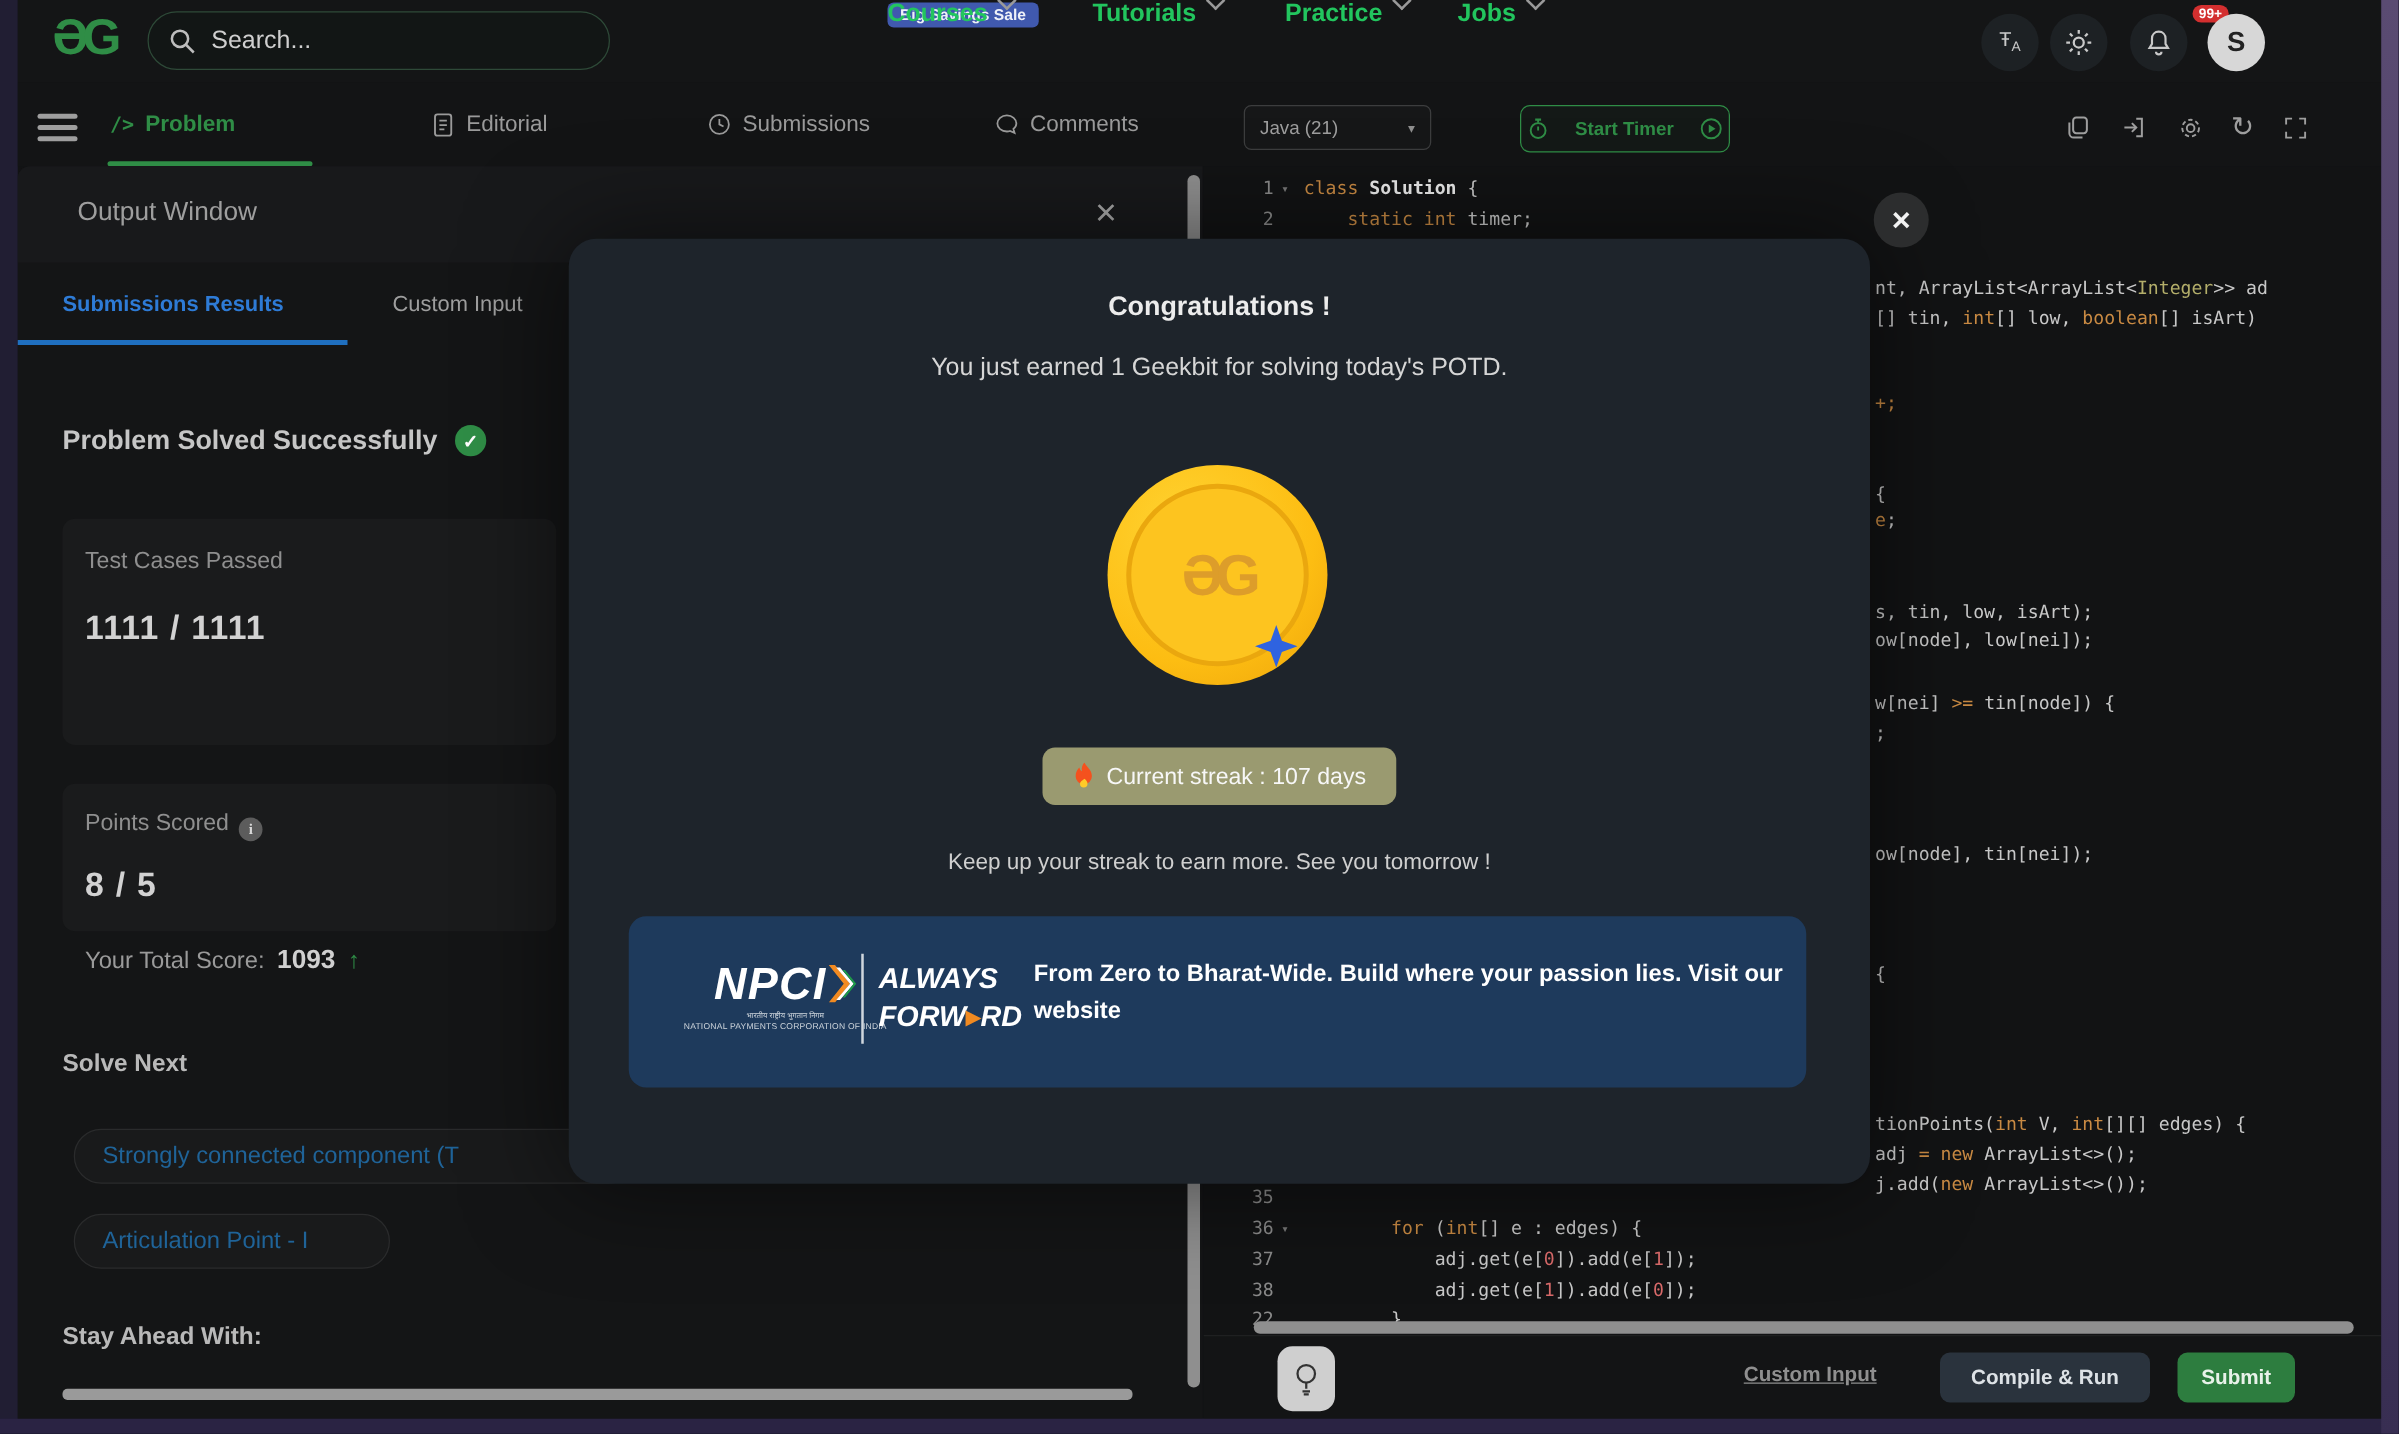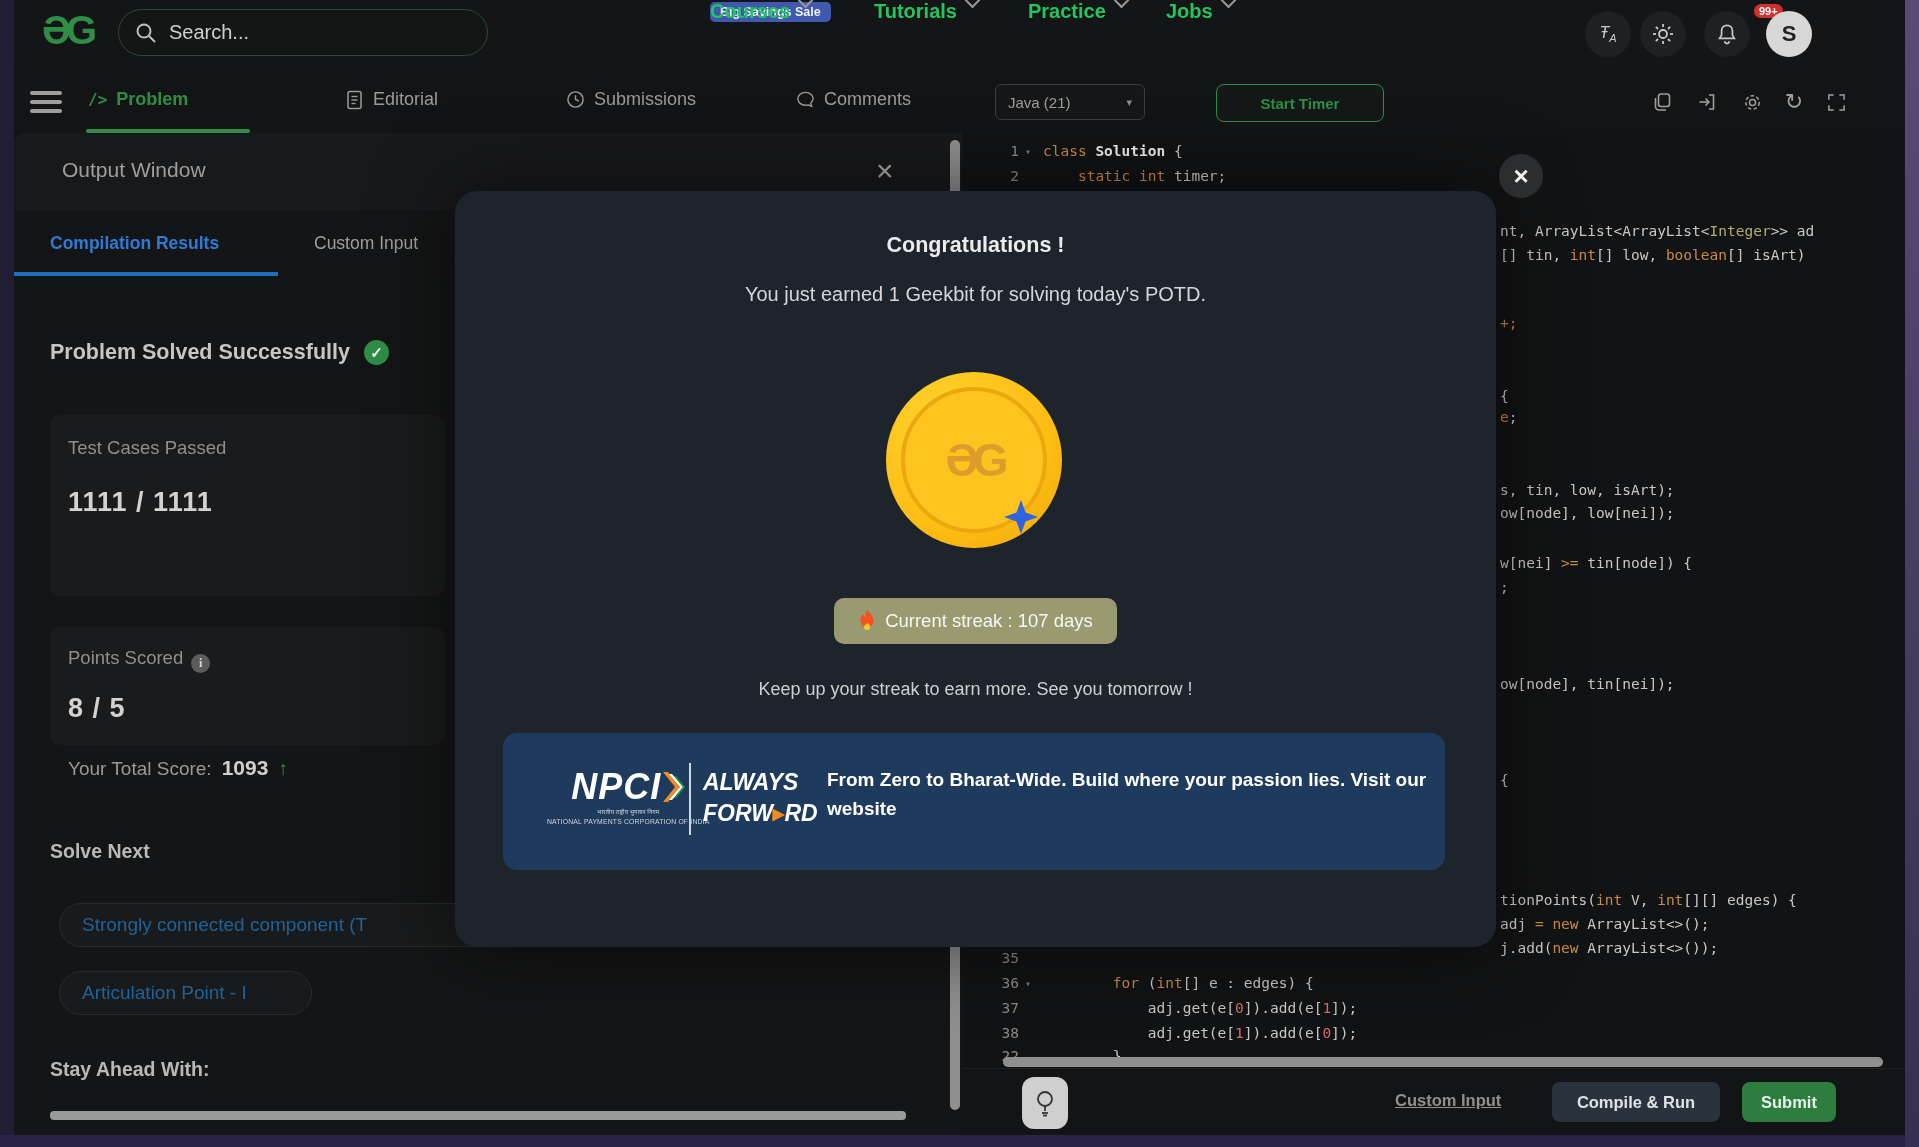--- a/index.html
+++ b/index.html
@@ -24,21 +24,21 @@
   #bell-badge{left:1740px;top:4px;background:#d32f2f;color:#fff;font-size:11px;font-weight:700;padding:1px 5px;border-radius:9px;}
   
   #tabrow{left:0;top:66px;width:1891px;height:67px;background:#131415;}
   .hbar{width:32px;height:4px;background:#9e9e9e;border-radius:2px;margin:5px 0;}
   .ltab{top:66px;height:67px;display:flex;align-items:center;gap:9px;color:#9a9a9a;font-size:18px;}
   .ltab.active{color:#2f8d46;font-weight:700;}
   #prob-underline{left:72px;top:129px;width:164px;height:4px;background:#2f8d46;border-radius:2px;}
   .code-slash{font-family:"DejaVu Sans Mono",monospace;font-weight:700;font-size:16px;color:#2f8d46;}
   
   #lang-select{left:981px;top:84px;width:150px;height:36px;border:1px solid #3c3d3e;border-radius:6px;color:#9e9e9e;font-size:15px;display:flex;align-items:center;justify-content:space-between;padding:0 12px;box-sizing:border-box;background:#161718;}
-  #timer-btn{left:1202px;top:84px;width:166px;height:36px;border:1.5px solid #2f8d46;border-radius:8px;color:#2f8d46;font-size:15px;font-weight:600;display:flex;align-items:center;justify-content:center;gap:21px;background:rgba(47,141,70,0.05);flex-direction:column;}
+  #timer-btn{left:1202px;top:84px;width:166px;height:36px;border:1.5px solid #2f8d46;border-radius:8px;color:#2f8d46;font-size:15px;font-weight:600;display:flex;align-items:center;justify-content:center;gap:21px;background:rgba(47,141,70,0.05);}
   .tool-icon{top:88px;width:28px;height:28px;display:flex;align-items:center;justify-content:center;color:#9e9e9e;font-size:20px;}
   
   #leftpanel{left:0;top:133px;width:948px;height:1002px;background:#141516;border-radius:10px 0 0 0;}
   #out-header{left:0;top:133px;width:948px;height:77px;background:#18191b;border-radius:10px 0 0 0;}
   #out-title{left:48px;top:158px;color:#9e9e9e;font-size:21px;}
   #out-close{left:862px;top:154px;color:#a9a9a9;font-size:30px;font-weight:300;}
   .otab{top:218px;height:50px;display:flex;align-items:center;font-size:17.5px;}
   #ctab-underline{left:0;top:272px;width:264px;height:3.5px;background:#1f6fbf;}
   #solved-row{left:36px;top:340px;display:flex;align-items:center;gap:14px;}
   #solved-text{color:#c6c6c6;font-size:21.5px;font-weight:700;}
@@ -118,21 +118,21 @@
         </div>
       <div class="abs navitem" style="left:1014px;">
           <span>Practice</span>
           <span class="chev"></span>
         </div>
       <div class="abs navitem" style="left:1152px;">
           <span>Jobs</span>
           <span class="chev"></span>
         </div>
 
-      <div class="abs circ-btn" style="left:1571px;top:11px;font-style:italic;">
+      <div class="abs circ-btn" style="left:1571px;top:11px;">
         <span style="font-size:16px;">Ŧ<span style="font-size:11px;vertical-align:-4px;">A</span></span>
       </div>
       <div class="abs circ-btn" style="left:1626px;top:11px;">
         <svg width="24" height="24" viewBox="0 0 24 24">
             <circle cx="12" cy="12" r="4" fill="none" stroke="#c9c9c9" stroke-width="1.8"></circle>
             <g stroke="#c9c9c9" stroke-width="1.8">
               <line x1="12" y1="2" x2="12" y2="5"></line>
               <line x1="12" y1="19" x2="12" y2="22"></line>
               <line x1="2" y1="12" x2="5" y2="12"></line>
               <line x1="19" y1="12" x2="22" y2="12"></line>
@@ -239,21 +239,21 @@
           </g>
         </svg>
     </div>
 
     <div class="abs" id="leftpanel"></div>
     <div class="abs" id="out-header"></div>
     <div class="abs" id="out-title">Output Window</div>
     <div class="abs" id="out-close">×</div>
 
     <div class="abs otab" style="left:36px;color:#2e7bd6;font-weight:700;">
-        <span>Compilation Results</span>
+        <span>Submissions Results</span>
       </div>
     <div class="abs otab" style="left:300px;color:#9e9e9e;">
         <span>Custom Input</span>
       </div>
     <div class="abs" id="ctab-underline"></div>
 
     <div class="abs" id="solved-row">
       <span id="solved-text">Problem Solved Successfully</span>
       <span class="checkcirc">✓</span>
     </div>

